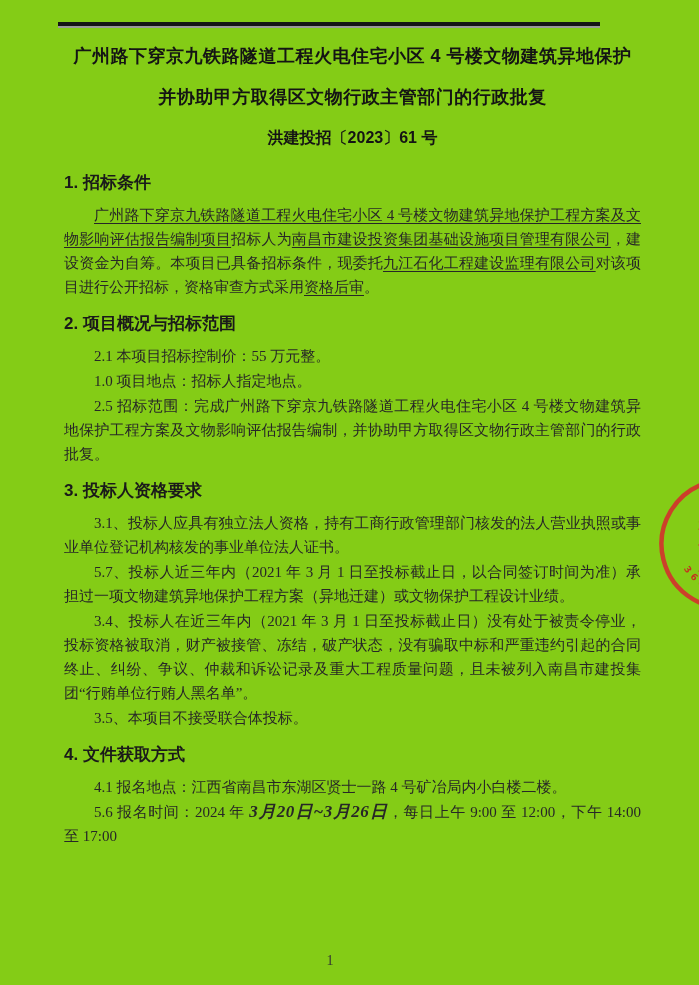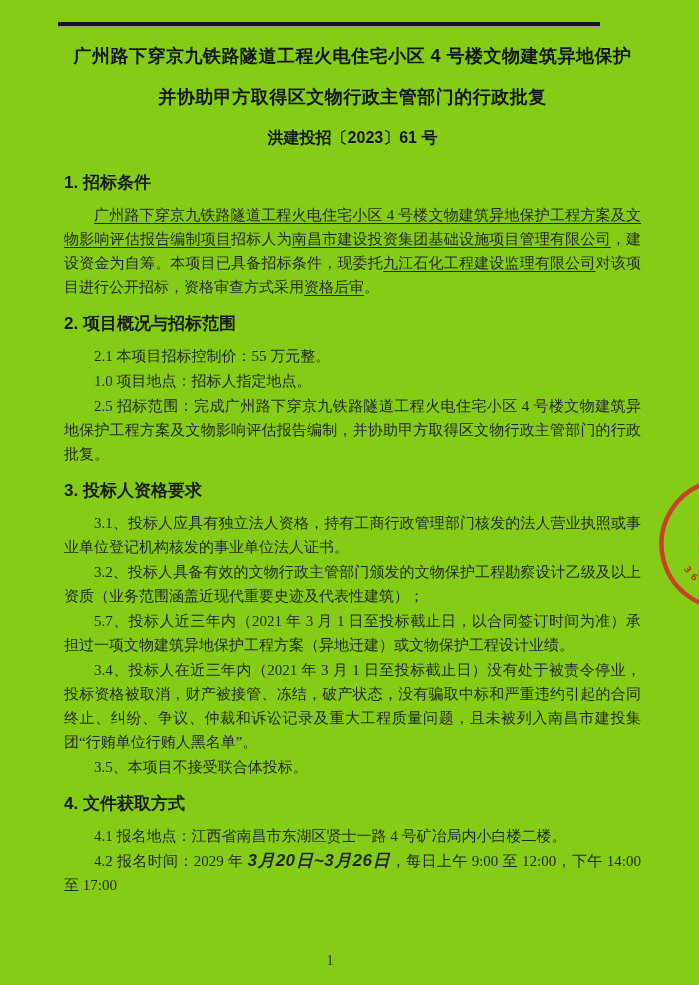--- a/index.html
+++ b/index.html
@@ -28,21 +28,21 @@
     font-family:"Liberation Sans","DejaVu Sans",sans-serif;
     font-weight:700;font-size:17px;line-height:22px;
     color:#1a1a1a;margin:14px 0 9px 0;
   }
   p.body{
     font-size:15px;line-height:24px;margin:1px 0;
     text-indent:2em;text-align:justify;
   }
   .u{text-decoration:underline;text-underline-offset:3px;}
   .handwritten{
-    font-family:Liberation Sans, sans-serif;
+    font-family:Liberation Serif, serif;
     font-style:italic;font-weight:700;font-size:17px;
     letter-spacing:0.5px;white-space:nowrap;
   }
   .page-number{
     position:absolute;left:300px;top:953px;width:60px;
     text-align:center;font-size:14px;color:#333;
   }
   .seal{
     position:absolute;left:650px;top:470px;width:152px;height:152px;
     opacity:0.92;
@@ -67,28 +67,27 @@
     <h2 class="sec-heading">1. 招标条件</h2>
     <p class="body"><span class="u">广州路下穿京九铁路隧道工程火电住宅小区 4 号楼文物建筑异地保护工程方案及文物影响评估报告编制项目</span><span>招标人为</span><span class="u">南昌市建设投资集团基础设施项目管理有限公司</span><span>，建设资金为自筹。本项目已具备招标条件，现委托</span><span class="u">九江石化工程建设监理有限公司</span><span>对该项目进行公开招标，资格审查方式采用</span><span class="u">资格后审</span><span>。</span></p>
 
     <h2 class="sec-heading">2. 项目概况与招标范围</h2>
     <p class="body">2.1 本项目招标控制价：55 万元整。</p>
     <p class="body">1.0 项目地点：招标人指定地点。</p>
     <p class="body">2.5 招标范围：完成广州路下穿京九铁路隧道工程火电住宅小区 4 号楼文物建筑异地保护工程方案及文物影响评估报告编制，并协助甲方取得区文物行政主管部门的行政批复。</p>
 
     <h2 class="sec-heading">3. 投标人资格要求</h2>
     <p class="body">3.1、投标人应具有独立法人资格，持有工商行政管理部门核发的法人营业执照或事业单位登记机构核发的事业单位法人证书。</p>
-    <p class="body">3.2、投标人具备有效的文物行政主管部门颁发的文物保护工程勘察设计乙级及以上资质（业务范围涵盖近现代重要史迹及代表性建筑）；</p>
     <p class="body">5.7、投标人近三年内（2021 年 3 月 1 日至投标截止日，以合同签订时间为准）承担过一项文物建筑异地保护工程方案（异地迁建）或文物保护工程设计业绩。</p>
     <p class="body">3.4、投标人在近三年内（2021 年 3 月 1 日至投标截止日）没有处于被责令停业，投标资格被取消，财产被接管、冻结，破产状态，没有骗取中标和严重违约引起的合同终止、纠纷、争议、仲裁和诉讼记录及重大工程质量问题，且未被列入南昌市建投集团“行贿单位行贿人黑名单”。</p>
     <p class="body">3.5、本项目不接受联合体投标。</p>
 
     <h2 class="sec-heading">4. 文件获取方式</h2>
     <p class="body">4.1 报名地点：江西省南昌市东湖区贤士一路 4 号矿冶局内小白楼二楼。</p>
-    <p class="body"><span>4.2 报名时间：2029 年 </span><span class="handwritten">3月20日~3月26日</span><span>，每日上午 9:00 至 12:00，下午 14:00 至 17:00</span></p>
+    <p class="body"><span>5.6 报名时间：2024 年 </span><span class="handwritten">3月20日~3月26日</span><span>，每日上午 9:00 至 12:00，下午 14:00 至 17:00</span></p>
 
   </div>
 
   <svg class="seal" viewBox="0 0 152 152" xmlns="http://www.w3.org/2000/svg">
     <g transform="rotate(-14 76 76)">
       <circle cx="76" cy="74" r="64" fill="none" stroke="#d2352c" stroke-width="4.5"></circle>
       <g transform="rotate(-76 76 74)" fill="#c9291f">
         <text x="76" y="58" font-size="13.5" text-anchor="middle">南昌市建设</text>
         <text x="76" y="76" font-size="13.5" text-anchor="middle">投资集团基础设施</text>
         <text x="76" y="94" font-size="13.5" text-anchor="middle">项目管理有限公司</text>

